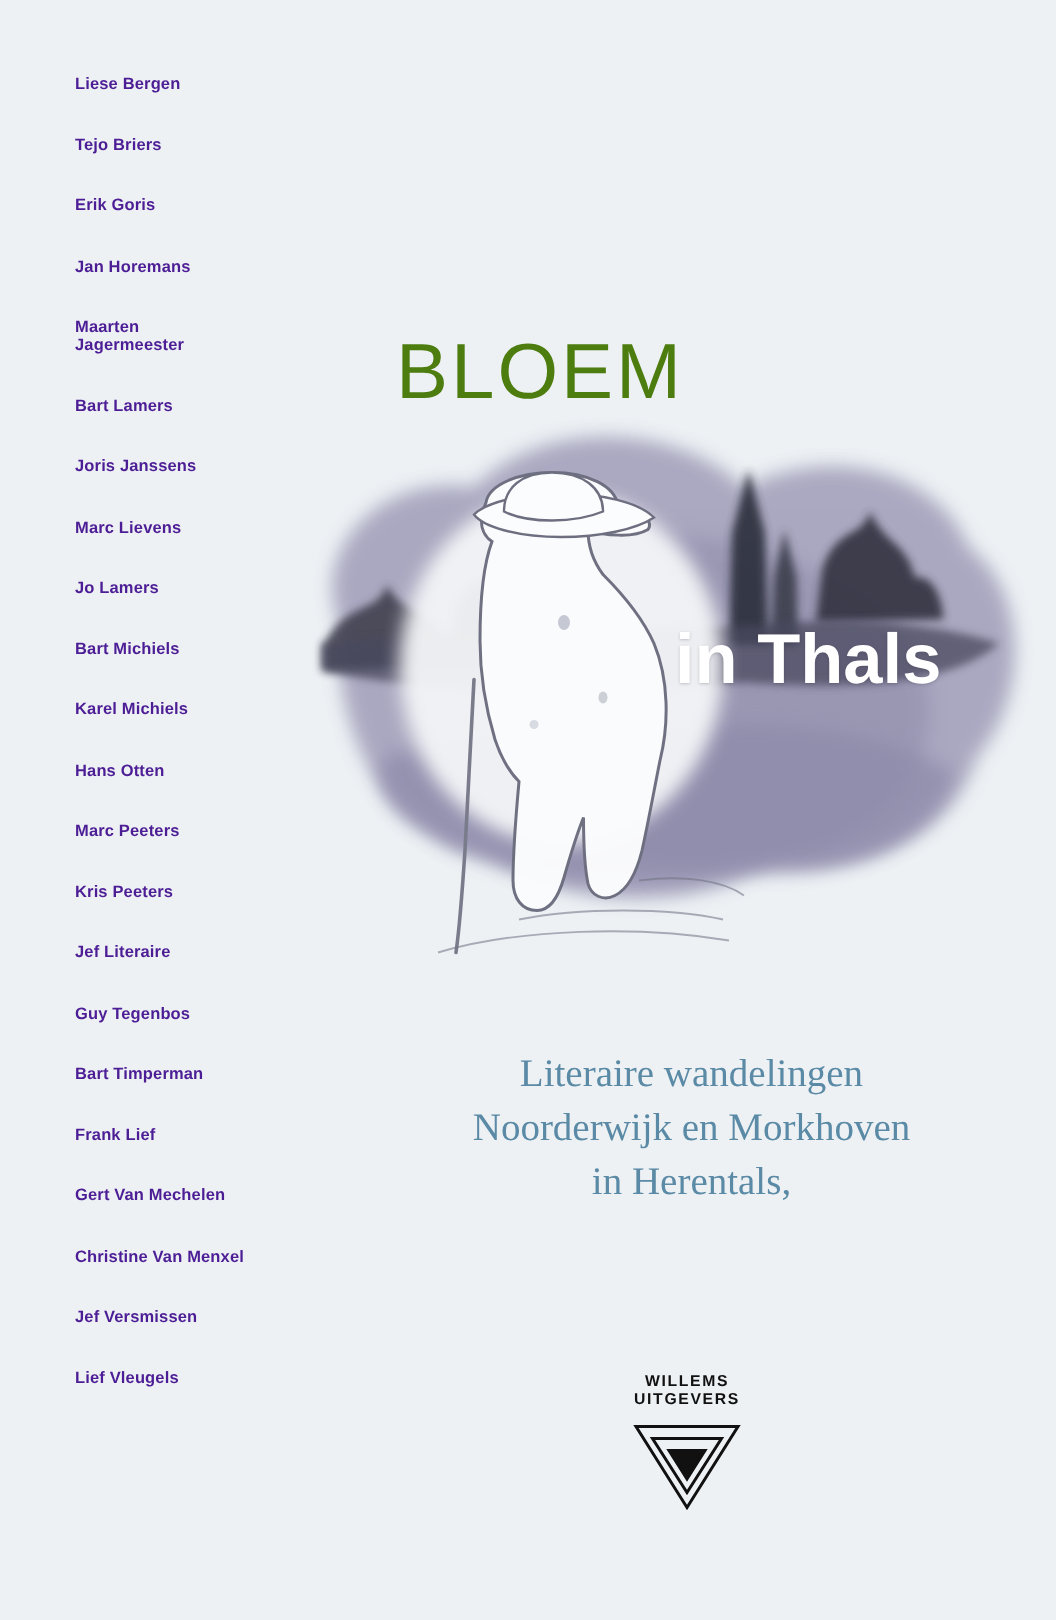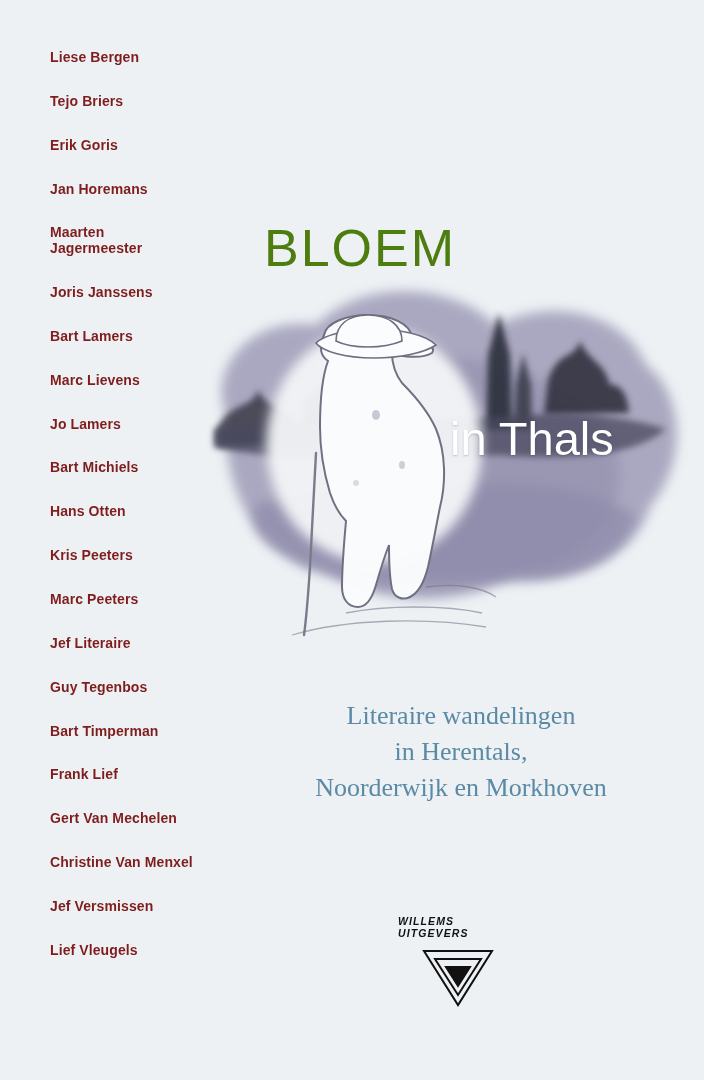--- a/index.html
+++ b/index.html
@@ -20,23 +20,23 @@
   }
 
   
   .authors {
     position: absolute;
     left: 50px;
     top: 50px;
     width: 215px;
   }
   .author {
-    font-size: 14px;
+    font-size: 11px;
     font-weight: bold;
-    color: #7f1d1d;
+    color: #4c1d95;
     letter-spacing: 0.1px;
     line-height: 1.12;
     margin-bottom: 28.2px;
     white-space: pre-line;
   }
 
   
   .art {
     position: absolute;
     left: 196px;
@@ -56,21 +56,21 @@
     color: #4d7c0f;
     font-weight: 400;
     line-height: 1;
   }
   .title-sub {
     position: absolute;
     left: 450px;
     top: 415px;
     font-size: 47px;
     color: #ffffff;
-    font-weight: 400;
+    font-weight: 700;
     line-height: 1;
     text-shadow: 0 1px 2px rgba(60,60,80,0.25);
   }
 
   
   .subtitle {
     position: absolute;
     left: 236px;
     top: 698px;
     width: 450px;
@@ -81,22 +81,21 @@
     font-family: "Liberation Serif", serif;
   }
   .subtitle div { white-space: nowrap; }
 
   
   .publisher {
     position: absolute;
     left: 398px;
     top: 915px;
     width: 120px;
-    text-align: left;
-    font-style: italic;
+    text-align: center;
   }
   .publisher-name {
     font-size: 10.5px;
     letter-spacing: 1.1px;
     color: #111;
     font-weight: bold;
     margin-bottom: 8px;
   }
   .publisher-mark { display: block; margin: 0 auto; }
 </style>
@@ -196,42 +195,43 @@
   <div class="title-main">BLOEM</div>
   <div class="title-sub">in Thals</div>
 
   <div class="authors">
     <div class="author">Liese Bergen</div>
     <div class="author">Tejo Briers</div>
     <div class="author">Erik Goris</div>
     <div class="author">Jan Horemans</div>
     <div class="author">Maarten
 Jagermeester</div>
+    <div class="author">Bart Lamers</div>
     <div class="author">Joris Janssens</div>
-    <div class="author">Bart Lamers</div>
     <div class="author">Marc Lievens</div>
     <div class="author">Jo Lamers</div>
     <div class="author">Bart Michiels</div>
+    <div class="author">Karel Michiels</div>
     <div class="author">Hans Otten</div>
+    <div class="author">Marc Peeters</div>
     <div class="author">Kris Peeters</div>
-    <div class="author">Marc Peeters</div>
     <div class="author">Jef Literaire</div>
     <div class="author">Guy Tegenbos</div>
     <div class="author">Bart Timperman</div>
     <div class="author">Frank Lief</div>
     <div class="author">Gert Van Mechelen</div>
     <div class="author">Christine Van Menxel</div>
     <div class="author">Jef Versmissen</div>
     <div class="author">Lief Vleugels</div>
   </div>
 
   <div class="subtitle">
     <div>Literaire wandelingen</div>
+    <div>Noorderwijk en Morkhoven</div>
     <div>in Herentals,</div>
-    <div>Noorderwijk en Morkhoven</div>
   </div>
 
   <div class="publisher">
     <div class="publisher-name">WILLEMS UITGEVERS</div>
     <svg class="publisher-mark" width="74" height="62" viewBox="0 0 74 62">
       <polygon points="3,4 71,4 37,58" fill="none" stroke="#111" stroke-width="2"></polygon>
       <polygon points="14,12 60,12 37,48" fill="none" stroke="#111" stroke-width="2"></polygon>
       <polygon points="25,20 49,20 37,39" fill="#111" stroke="#111" stroke-width="2"></polygon>
     </svg>
   </div>

